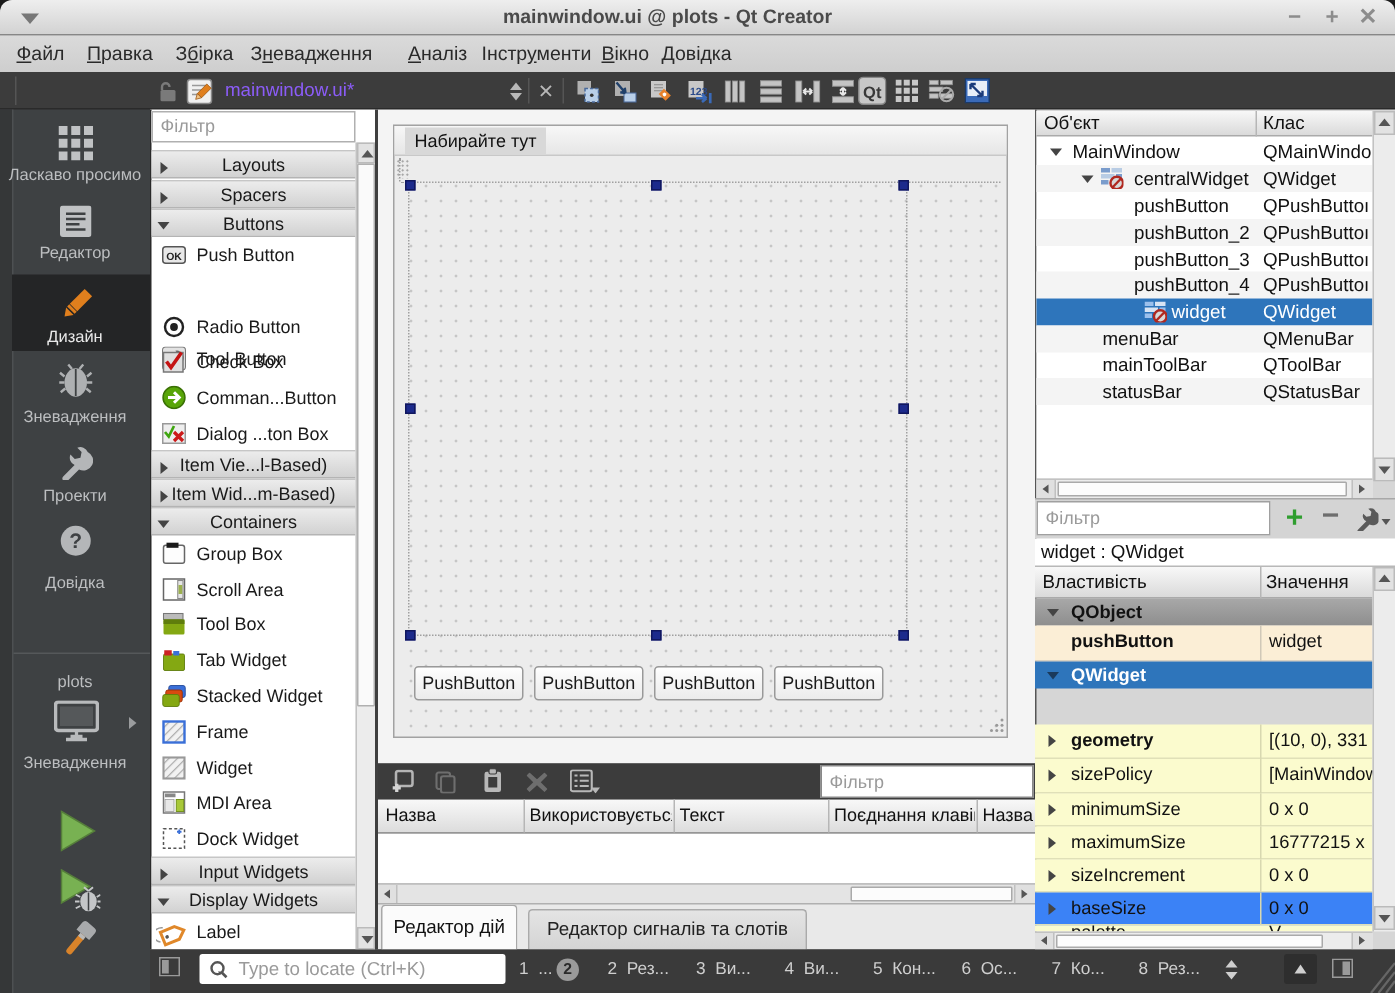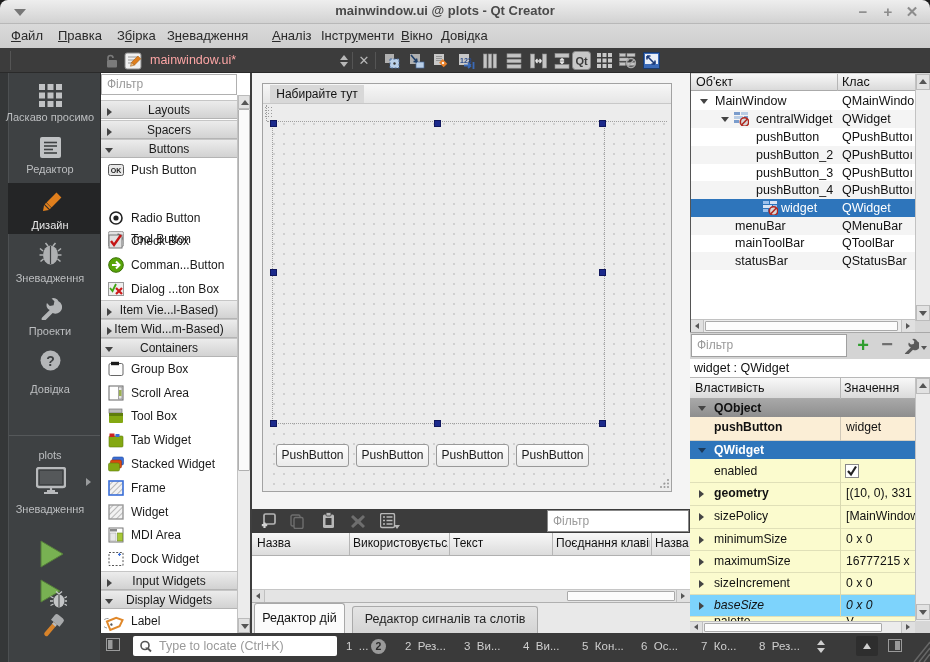--- a/index.html
+++ b/index.html
@@ -106,21 +106,21 @@
     <g stroke="#999" stroke-width="1">
         <line x1="4" y1="5" x2="14" y2="5"></line>
         <line x1="4" y1="8" x2="14" y2="8"></line>
         <line x1="4" y1="11" x2="10" y2="11"></line>
       </g>
     <g transform="rotate(45 10 10)">
         <rect x="8.5" y="3" width="4" height="9" fill="#e07f1d" stroke="#9a5510" stroke-width="0.5"></rect>
         <path d="M8.5 12 L12.5 12 L10.5 15.5 Z" fill="#f0c080" stroke="#9a5510" stroke-width="0.5"></path>
       </g>
   </svg>
-  <div class="abs" style="left:150px;top:53px;font-size:12.5px;color:#fca5a5;">mainwindow.ui*</div>
+  <div class="abs" style="left:150px;top:53px;font-size:12.5px;color:#8b5cf6;">mainwindow.ui*</div>
   <div class="abs" style="left:340px;top:55px;width:0;height:0;border-left:4px solid transparent;border-right:4px solid transparent;border-bottom:5px solid #b8b8b8;"></div>
   <div class="abs" style="left:340px;top:62px;width:0;height:0;border-left:4px solid transparent;border-right:4px solid transparent;border-top:5px solid #b8b8b8;"></div>
   <div class="abs" style="left:352px;top:52px;width:1px;height:17px;background:#555;"></div>
   <div class="abs" style="left:357px;top:52px;width:14px;height:17px;color:#b8b8b8;font-size:13px;line-height:17px;text-align:center;">✕</div>
   <div class="abs" style="left:375px;top:52px;width:1px;height:17px;background:#555;"></div>
 
   <svg class="abs" style="left:384px;top:53px;" width="16" height="16" viewBox="0 0 16 16">
       <rect x="1" y="1" width="9" height="9" fill="#b0b0b0"></rect>
       <rect x="6" y="6" width="9" height="9" fill="#b9cfe8" stroke="#4a6a9a" stroke-dasharray="2 1.4"></rect>
       <circle cx="10.5" cy="10.5" r="1.2" fill="#333"></circle>
@@ -632,28 +632,20 @@
     </div>
   <div class="abs prow" style="top:417px;height:24px;background:#fbeed6;border-bottom:1px solid #d8d0c0;">
       <b style="position:absolute;left:24px;">pushButton</b>
       <span style="position:absolute;left:156px;">widget</span>
       <div class="abs" style="left:150px;top:0;width:1px;height:24px;background:#d0c8b8;"></div>
     </div>
   <div class="abs prow" style="top:441px;height:18px;background:#2e75bb;line-height:18px;">
       <span class="arr arr-d" style="position:absolute;left:8px;top:7px;border-top-color:#1a3a5c;"></span>
       <b style="position:absolute;left:24px;color:#fff;">QWidget</b>
     </div>
-  <div class="abs prow" style="top:459px;height:24px;background:#fbfbce;border-bottom:1px solid #e0e0b8;">
-      <span style="position:absolute;left:24px;line-height:24px;">enabled</span>
-    <svg style="position:absolute;left:155px;top:5px;" width="14" height="14" viewBox="0 0 14 14">
-        <rect x="0.5" y="0.5" width="13" height="13" fill="#fff" stroke="#888"></rect>
-        <path d="M3 7 L6 10.5 L11 2.5" stroke="#222" stroke-width="2.2" fill="none"></path>
-      </svg>
-    <div class="abs" style="left:150px;top:0;width:1px;height:24px;background:#d8d8b0;"></div>
-    </div>
   <div class="abs prow" style="top:483px;height:23px;background:#fbfbce;border-bottom:1px solid #e0e0b8;">
       <span class="arr arr-r" style="position:absolute;left:9px;top:7px;"></span>
       <b style="position:absolute;left:24px;">geometry</b>
       <span style="position:absolute;left:156px;">[(10, 0), 331</span>
       <div class="abs" style="left:150px;top:0;width:1px;height:23px;background:#d8d8b0;"></div>
     </div>
   <div class="abs prow" style="top:506px;height:23px;background:#fbfbce;border-bottom:1px solid #e0e0b8;">
       <span class="arr arr-r" style="position:absolute;left:9px;top:7px;"></span>
       <span style="position:absolute;left:24px;">sizePolicy</span>
       <span style="position:absolute;left:156px;">[MainWindow, F</span>
@@ -670,21 +662,21 @@
       <span style="position:absolute;left:24px;">maximumSize</span>
       <span style="position:absolute;left:156px;">16777215 x</span>
       <div class="abs" style="left:150px;top:0;width:1px;height:22px;background:#d8d8b0;"></div>
     </div>
   <div class="abs prow" style="top:573px;height:22px;background:#fbfbce;border-bottom:1px solid #e0e0b8;">
       <span class="arr arr-r" style="position:absolute;left:9px;top:7px;"></span>
       <span style="position:absolute;left:24px;">sizeIncrement</span>
       <span style="position:absolute;left:156px;">0 x 0</span>
       <div class="abs" style="left:150px;top:0;width:1px;height:22px;background:#d8d8b0;"></div>
     </div>
-  <div class="abs prow" style="top:595px;height:22px;background:#7dd3fc;border-bottom:1px solid #e0e0b8;font-style:italic;">
+  <div class="abs prow" style="top:595px;height:22px;background:#3b82f6;border-bottom:1px solid #e0e0b8;">
       <span class="arr arr-r" style="position:absolute;left:9px;top:7px;"></span>
       <span style="position:absolute;left:24px;">baseSize</span>
       <span style="position:absolute;left:156px;">0 x 0</span>
       <div class="abs" style="left:150px;top:0;width:1px;height:22px;background:#d8d8b0;"></div>
     </div>
   <div class="abs prow" style="top:617px;height:4px;background:#fbfbce;overflow:hidden;line-height:normal;">
       <span style="position:absolute;left:24px;top:-3px;">palette</span>
       <span style="position:absolute;left:156px;top:-3px;">V</span>
     </div>
 

